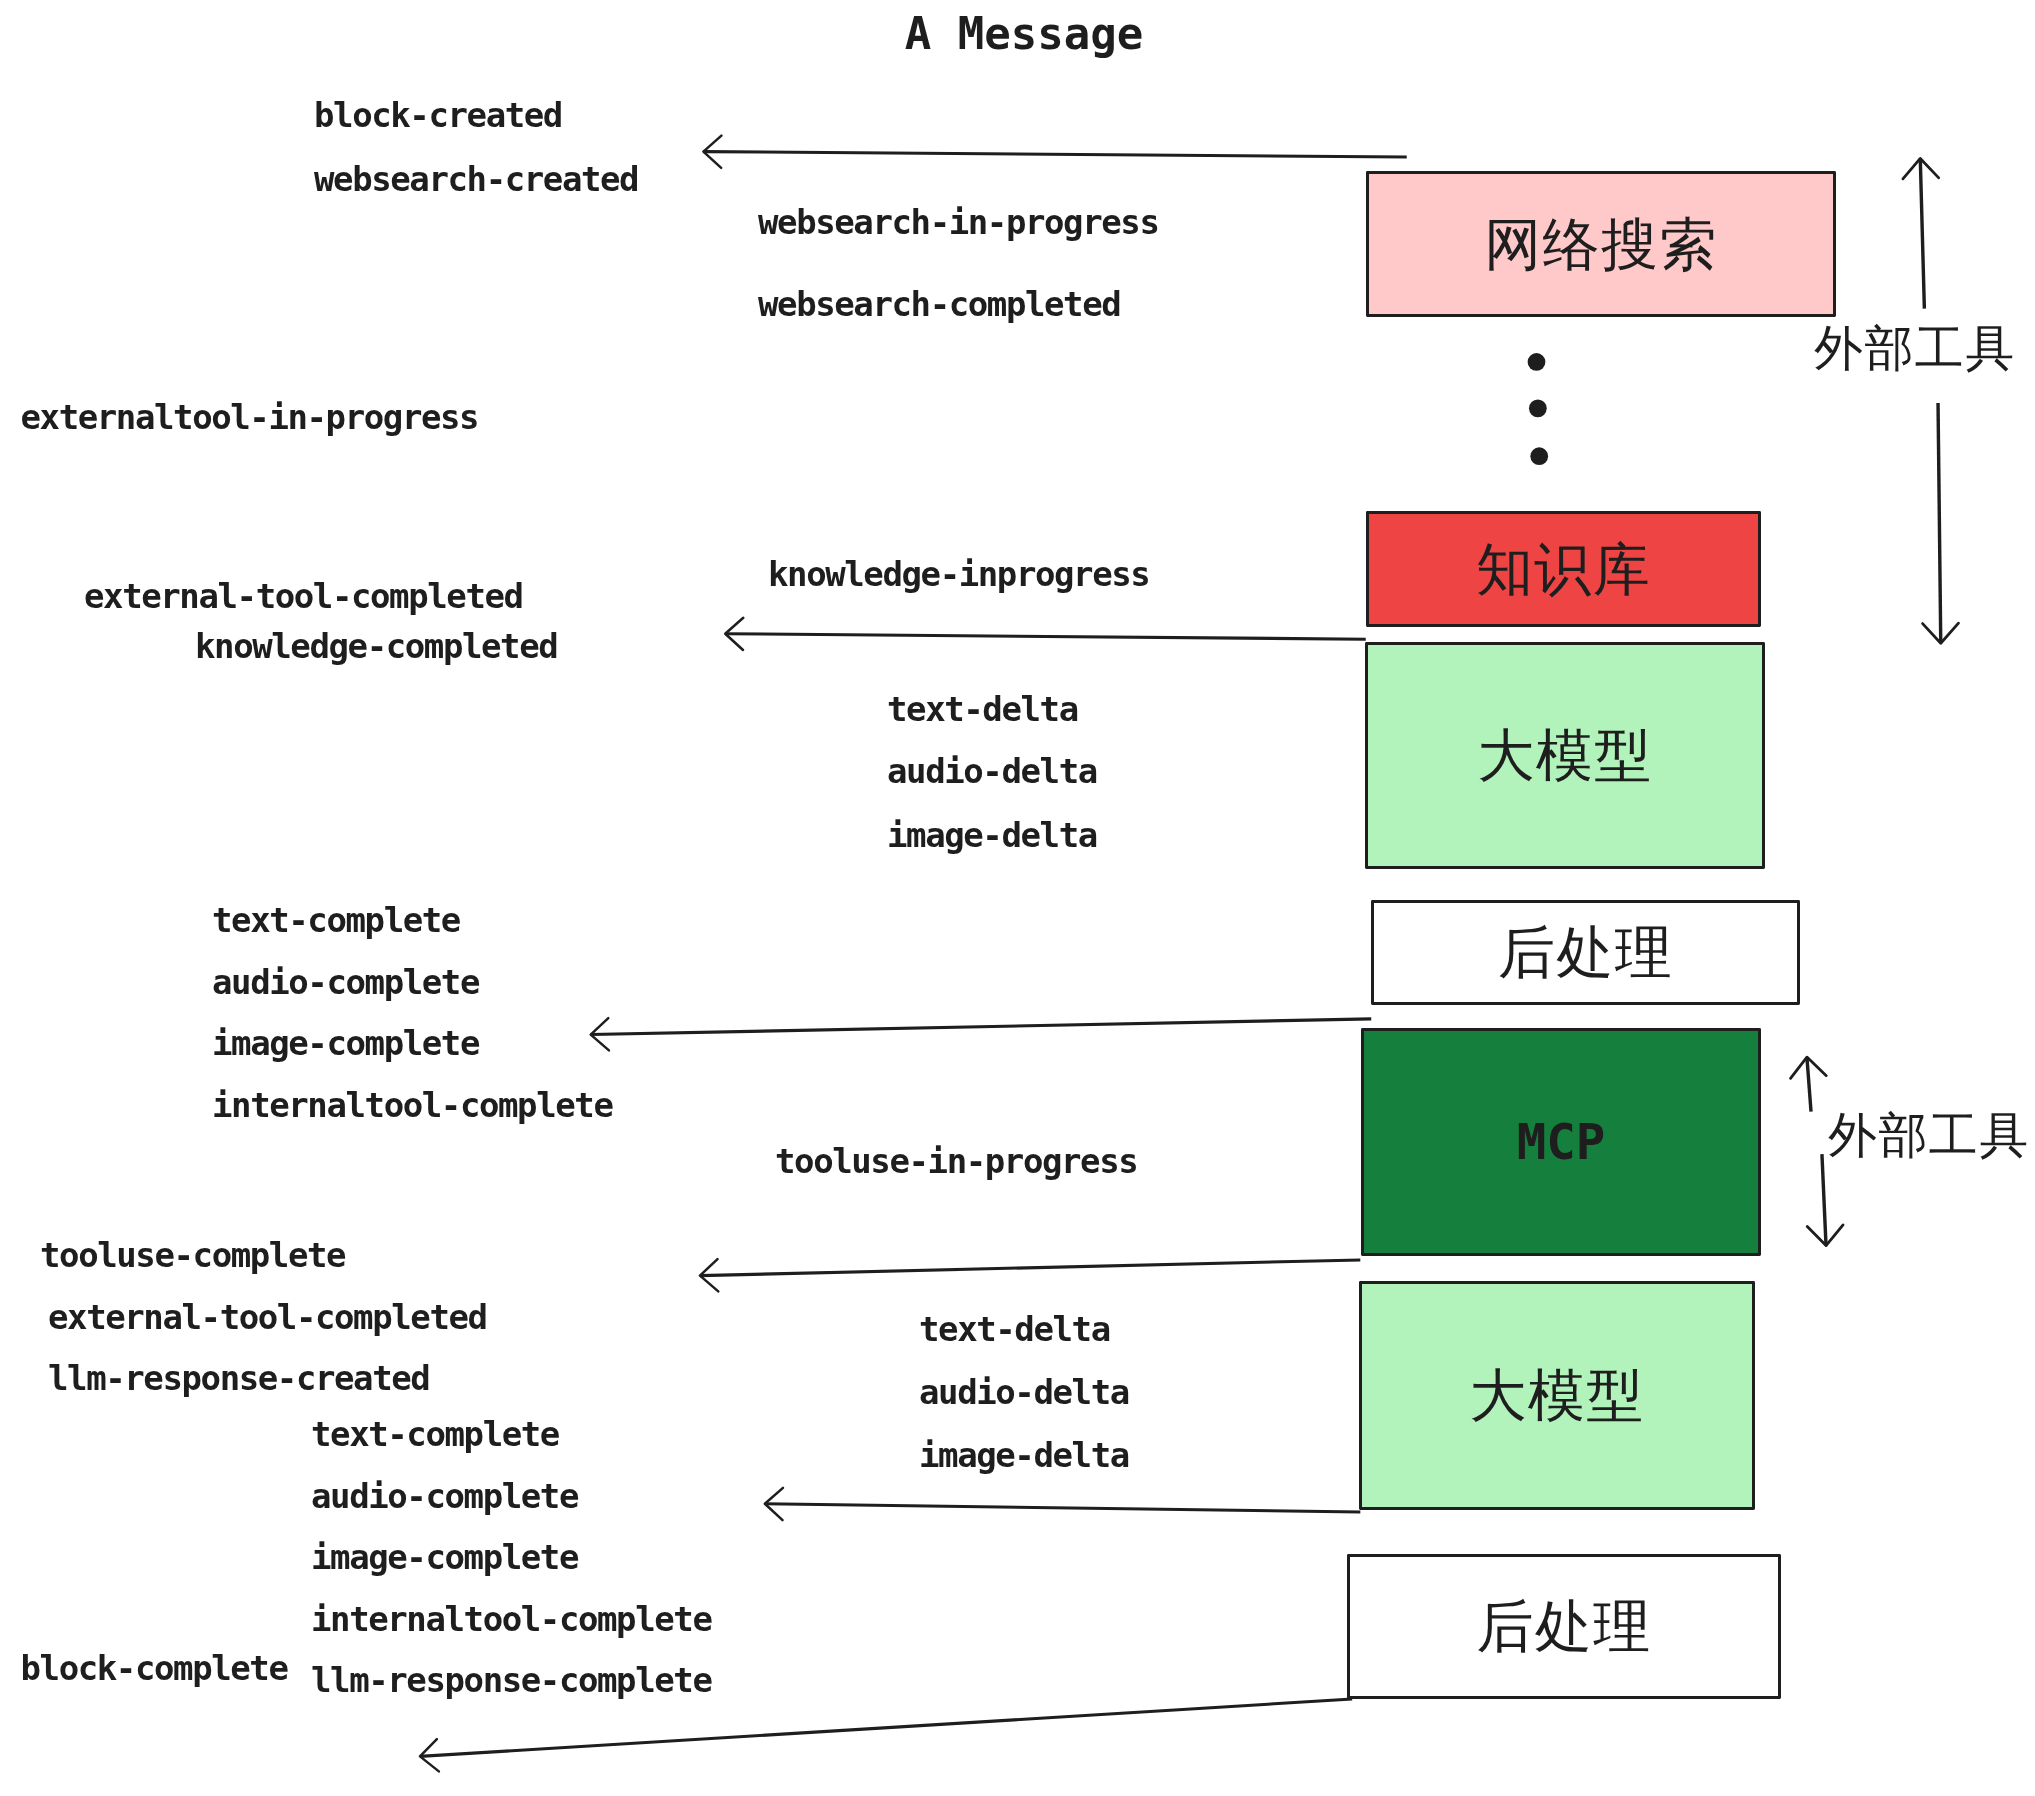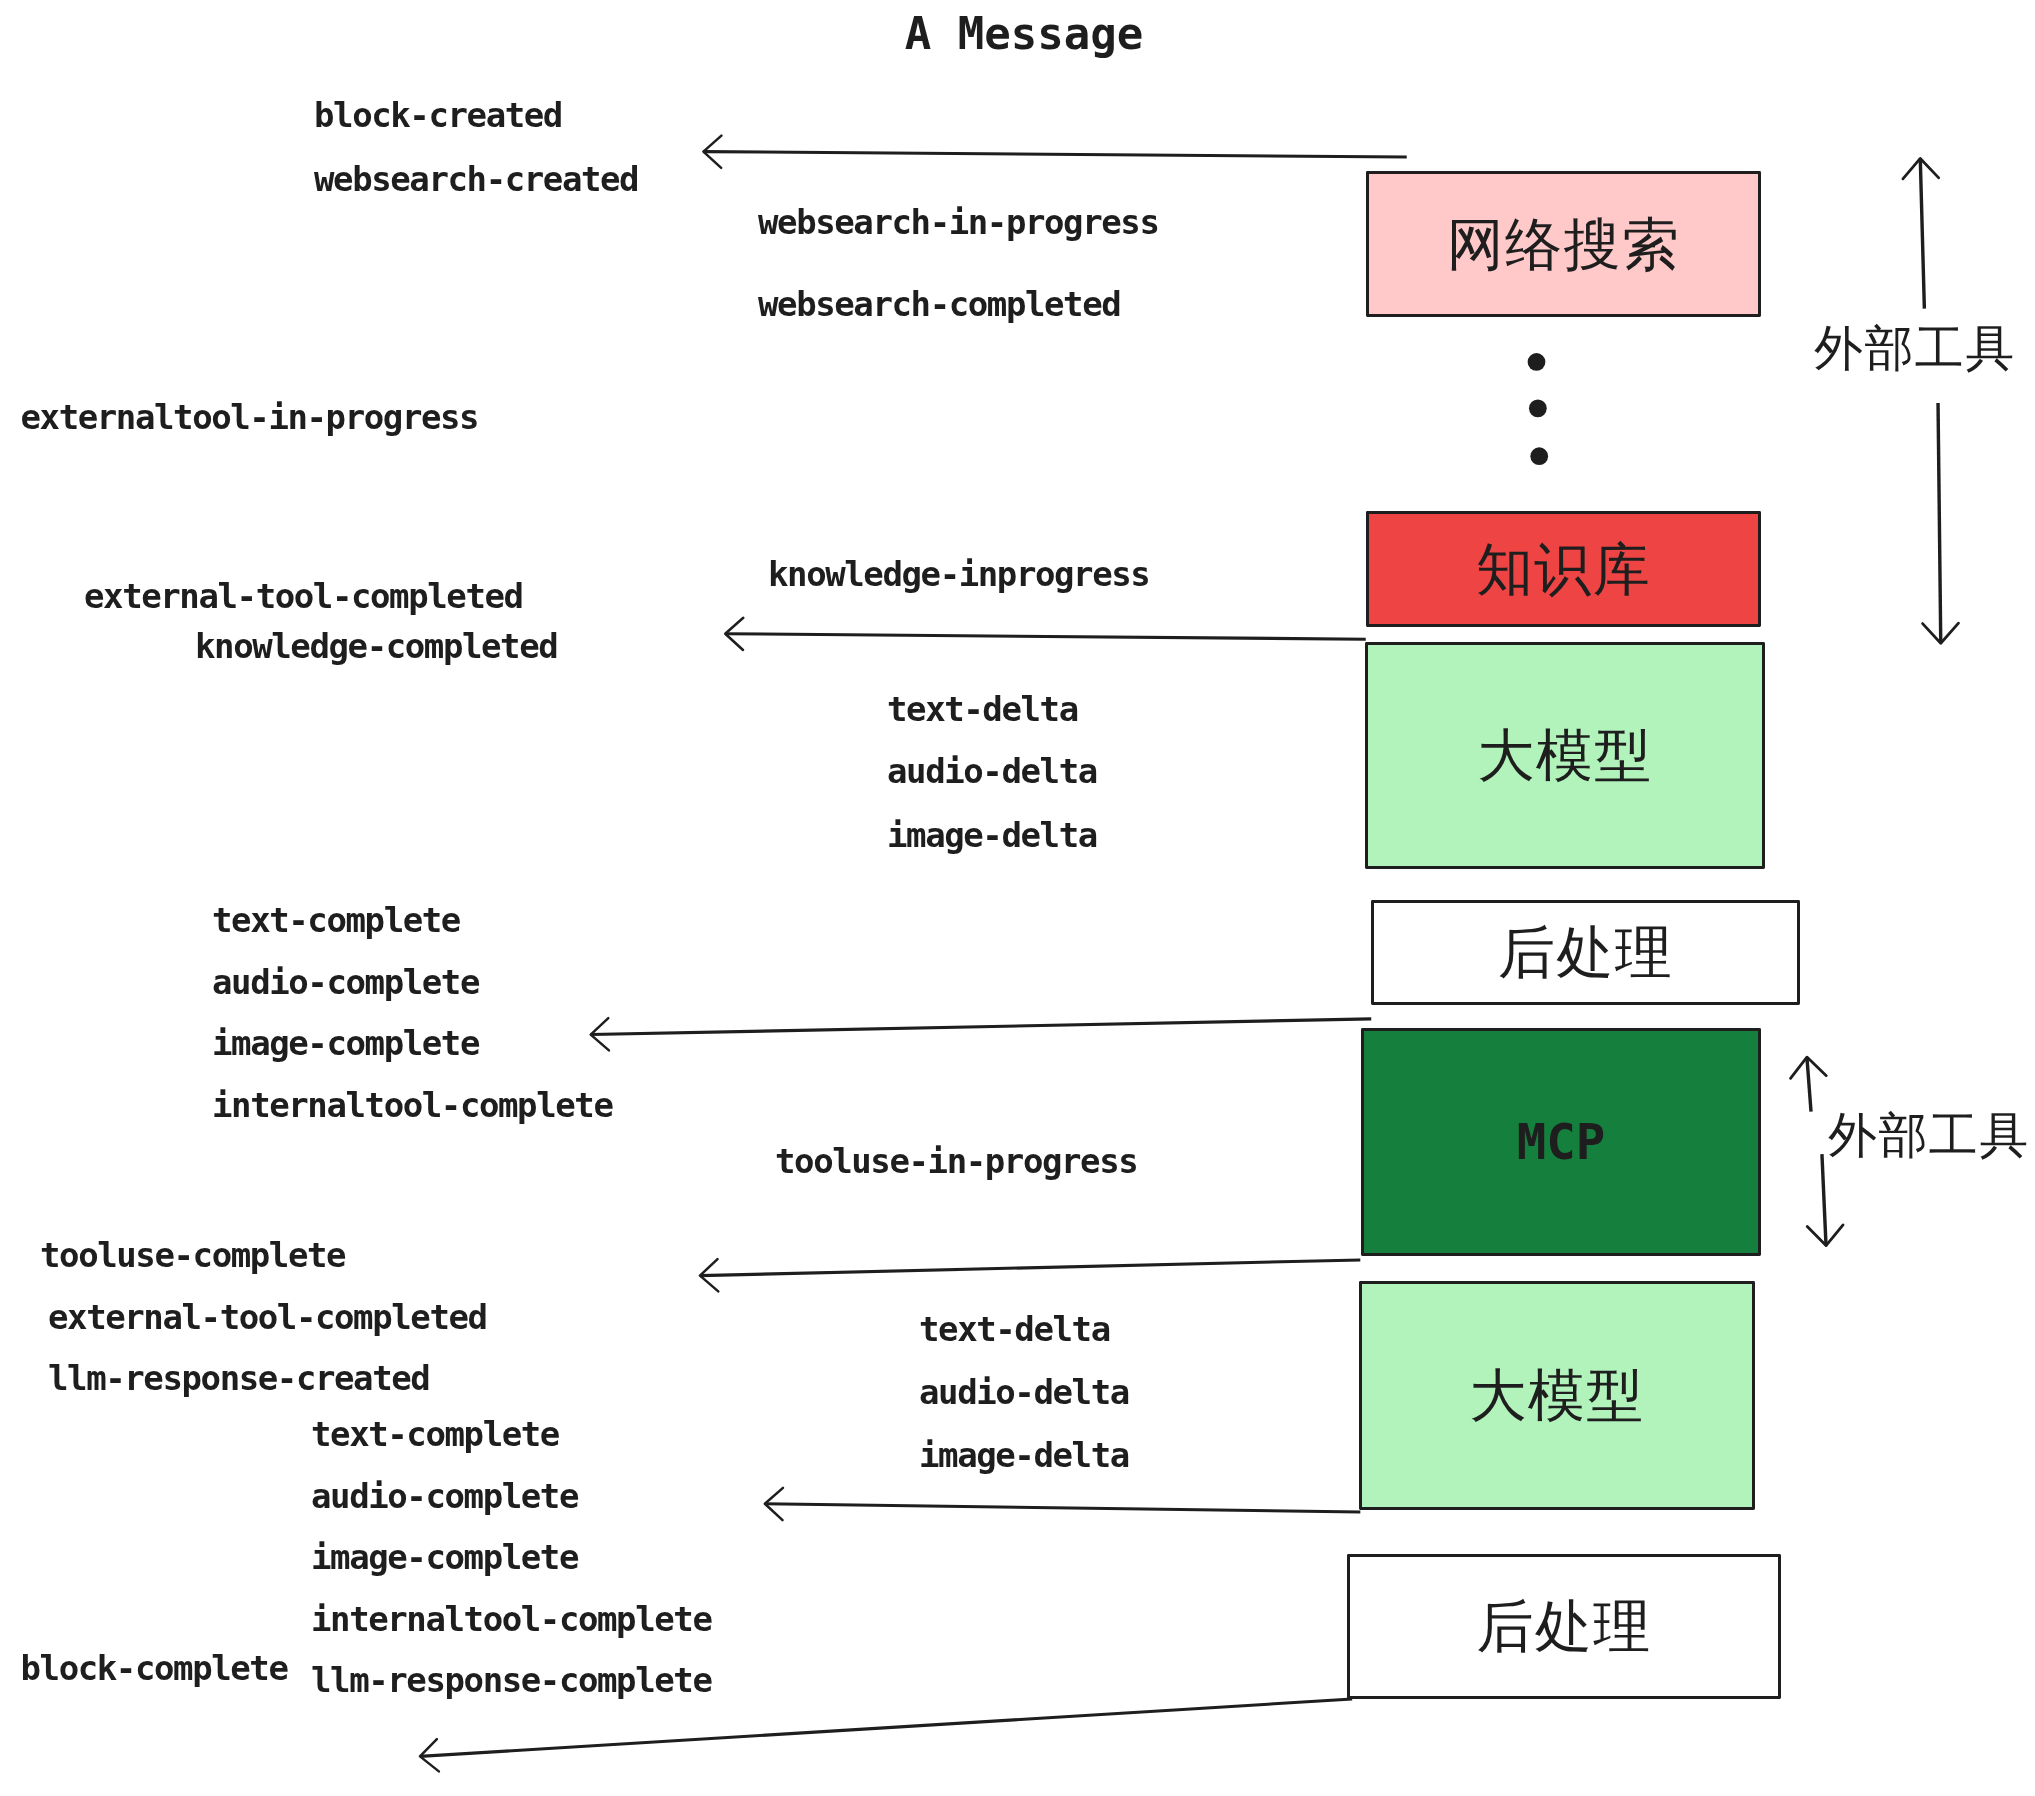--- a/index.html
+++ b/index.html
@@ -95,21 +95,21 @@
 
     <g fill="#1e1e1e">
       <circle cx="2250" cy="530" r="13"></circle>
       <circle cx="2252" cy="598" r="13"></circle>
       <circle cx="2254" cy="668" r="13"></circle>
     </g>
   </svg>
 
   <div class="title">A Message</div>
 
-  <div class="box" style="left: 1366px; top: 171px; width: 395px; height: 146px; background-color: rgb(255, 201, 201);">
+  <div class="box" style="left: 1366px; top: 171px; width: 470px; height: 146px; background-color: rgb(255, 201, 201);">
     <span class="cjk">网络搜索</span>
   </div>
 
   <div class="box" style="left: 1366px; top: 511px; width: 395px; height: 116px; background-color: #ef4444;">
     <span class="cjk">知识库</span>
   </div>
 
   <div class="box" style="left: 1365px; top: 642px; width: 400px; height: 227px; background-color: rgb(178, 242, 187);">
     <span class="cjk">大模型</span>
   </div>

